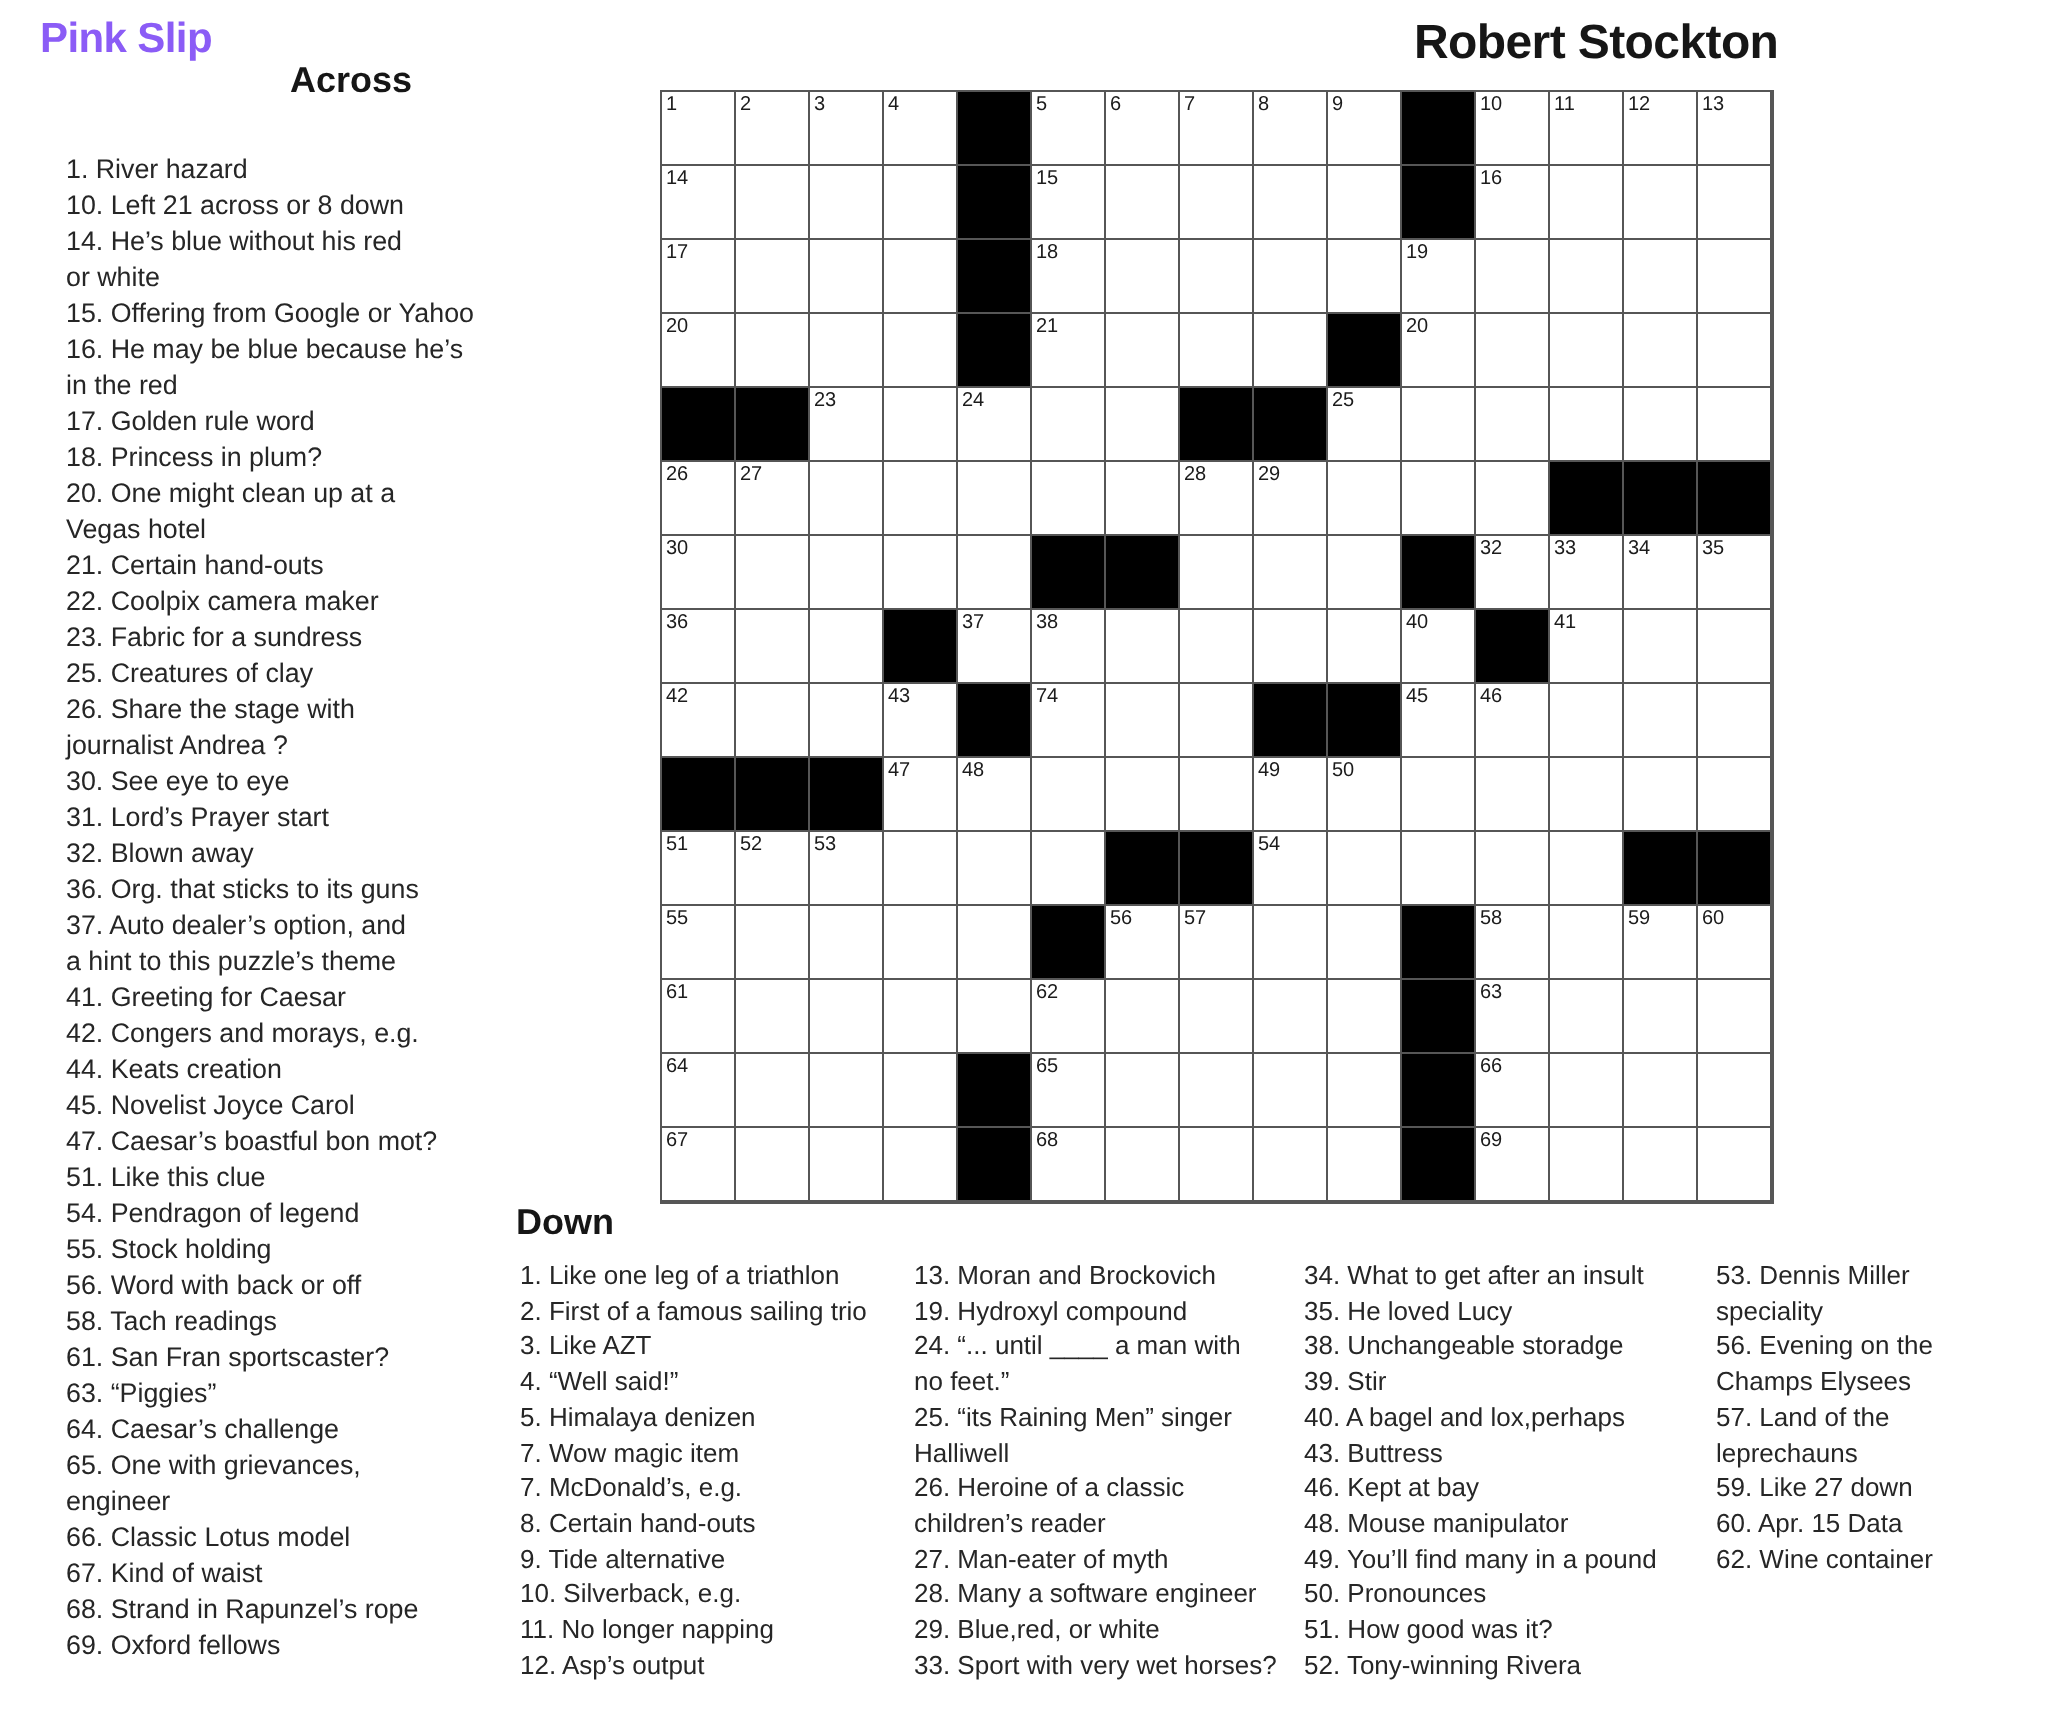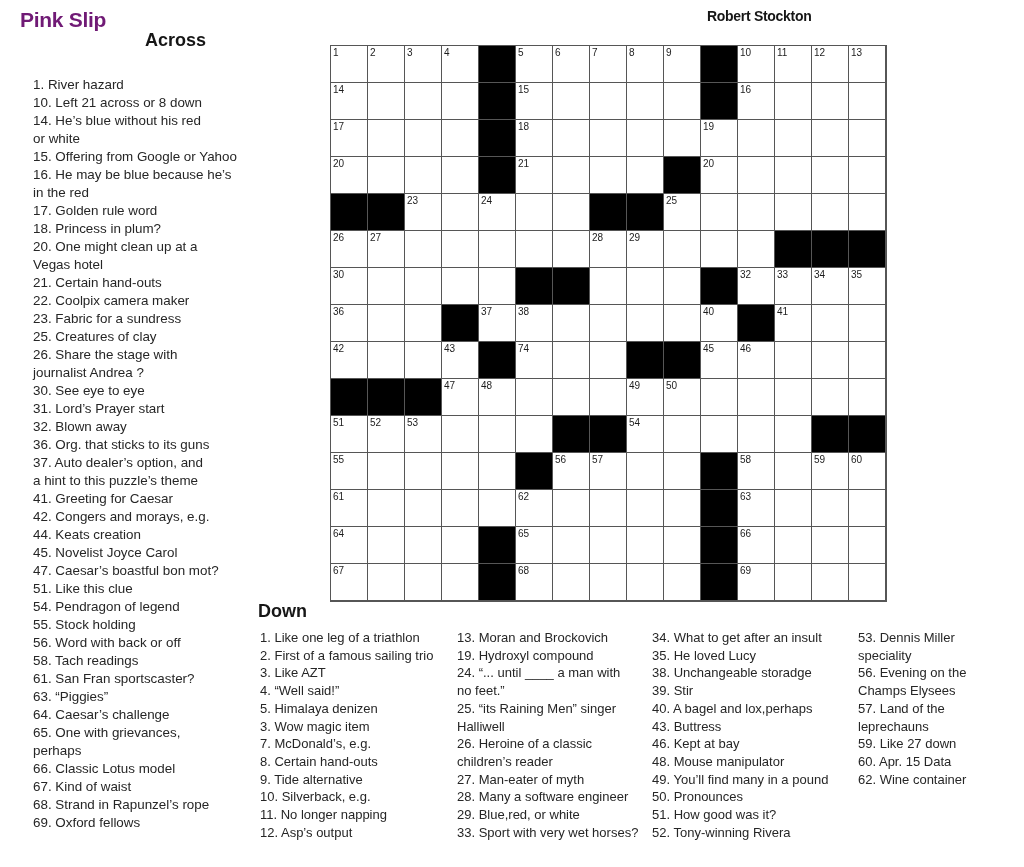--- a/index.html
+++ b/index.html
@@ -1,18 +1,18 @@
 <!DOCTYPE html>
 <html><head>
 <meta charset="utf-8">
 <style>
   html,body{margin:0;padding:0;background:#ffffff;}
   body{width:1024px;height:867px;position:relative;font-family:"Liberation Sans",sans-serif;color:#222;overflow:hidden;}
-  .title{position:absolute;left:20px;top:8px;font-size:21px;font-weight:bold;letter-spacing:-0.3px;color:#701a75;}
-  .author{position:absolute;left:707px;top:8px;font-size:14px;font-weight:bold;letter-spacing:-0.3px;color:#161616;}
+  .title{position:absolute;left:20px;top:8px;font-size:21px;font-weight:bold;letter-spacing:-0.3px;color:#8b5cf6;}
+  .author{position:absolute;left:707px;top:8px;font-size:24px;font-weight:bold;letter-spacing:-0.3px;color:#161616;}
   .sec-heading{position:absolute;font-size:18px;font-weight:bold;color:#161616;}
   #across-heading{left:145px;top:30px;}
   #down-heading{left:258px;top:601px;}
   .clue-list{position:absolute;white-space:nowrap;}
   #across-list{left:33px;top:48px;font-size:13.4px;line-height:18px;color:#262626;margin-top:28px;}
   .down-col{top:629px;font-size:13px;line-height:17.7px;color:#262626;}
   #down-col-0{left:260px;}
   #down-col-1{left:457px;}
   #down-col-2{left:652px;}
   #down-col-3{left:858px;}
@@ -125,21 +125,21 @@
       <div class="clue-line">61. San Fran sportscaster?</div>
     </div>
     <div>
       <div class="clue-line">63. “Piggies”</div>
     </div>
     <div>
       <div class="clue-line">64. Caesar’s challenge</div>
     </div>
     <div>
       <div class="clue-line">65. One with grievances,</div>
-      <div class="clue-line">perhaps</div>
+      <div class="clue-line">engineer</div>
     </div>
     <div>
       <div class="clue-line">66. Classic Lotus model</div>
     </div>
     <div>
       <div class="clue-line">67. Kind of waist</div>
     </div>
     <div>
       <div class="clue-line">68. Strand in Rapunzel’s rope</div>
     </div>
@@ -521,21 +521,21 @@
     <div>
       <div class="clue-line">3. Like AZT</div>
     </div>
     <div>
       <div class="clue-line">4. “Well said!”</div>
     </div>
     <div>
       <div class="clue-line">5. Himalaya denizen</div>
     </div>
     <div>
-      <div class="clue-line">3. Wow magic item</div>
+      <div class="clue-line">7. Wow magic item</div>
     </div>
     <div>
       <div class="clue-line">7. McDonald’s, e.g.</div>
     </div>
     <div>
       <div class="clue-line">8. Certain hand-outs</div>
     </div>
     <div>
       <div class="clue-line">9. Tide alternative</div>
     </div>

